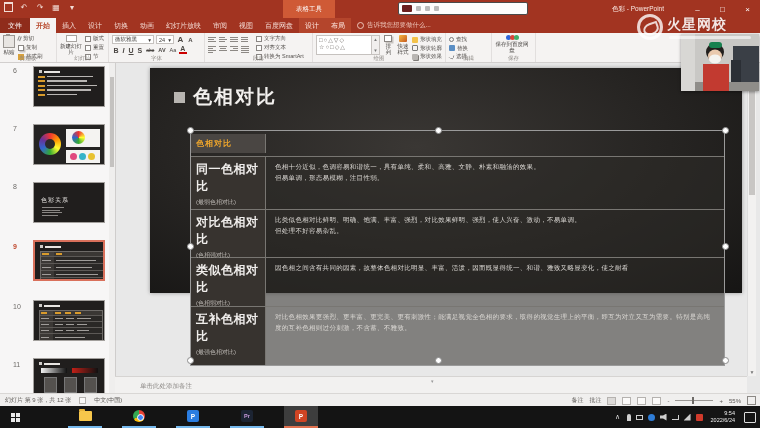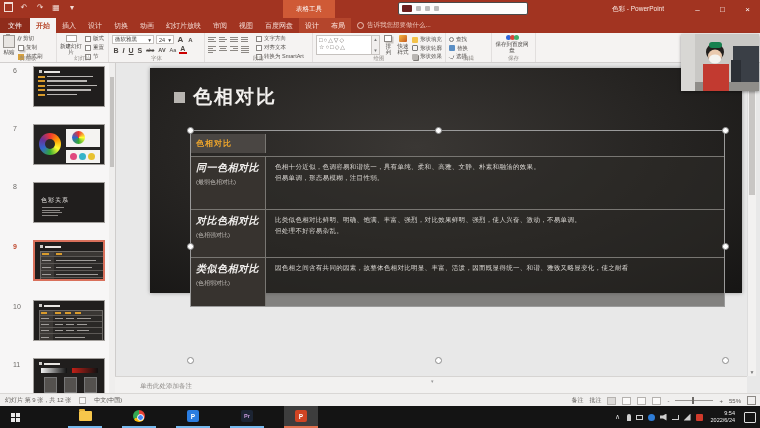--- a/index.html
+++ b/index.html
@@ -94,21 +94,21 @@
   .tbl{position:absolute;left:40px;top:62px;width:535px;border:1px solid #9a9a9a;box-sizing:border-box;}
   .trw{display:flex;border-top:1px solid #787672;}
   .trw:first-child{border-top:none;}
   .c1{width:75px;box-sizing:border-box;border-right:1px solid #787672;padding:4px 5px;}
   .c2{flex:1;box-sizing:border-box;padding:4px 9px;}
   .hrow .c1{background:#4a4643;}
   .hrow .c2{background:#413d3a;}
   .hrow .ht{font-size:8px;font-weight:bold;color:#efa62c;letter-spacing:1px;}
   .brow .c1{background:#37332f;}
   .brow .c2{background:rgba(46,43,40,.55);}
-  .rname{font-size:10px;font-weight:bold;color:#f0eeec;letter-spacing:.5px;font-style:italic;}
+  .rname{font-size:12px;font-weight:bold;color:#f0eeec;letter-spacing:.5px;}
   .rsub{font-size:6px;color:#bdb9b5;margin-top:3px;}
   .rdesc{font-size:6.5px;color:#dad7d3;line-height:1.75;letter-spacing:.3px;}
   .handle{position:absolute;width:5px;height:5px;background:#fff;border:1px solid #8c8c8c;border-radius:50%;z-index:3;}
 
   
   .notes{position:absolute;left:115px;top:376px;width:632px;height:17px;background:#f2f1f0;border-top:1px solid #d6d4d2;z-index:5;}
   .notes .ph{position:absolute;left:25px;top:5px;font-size:6.5px;color:#8d8a87;}
   .notes .grip{position:absolute;left:50%;top:1px;font-size:5px;color:#999;}
 
   
@@ -398,20 +398,25 @@
           <span class="csw" style="border-radius:50%;background:#3fae6b;width:5px;height:5px"></span>
         </span>
         <span>保存到百度网盘</span>
       </div>
       <div class="glabel">保存</div>
     </div>
 
     <div style="flex:1"></div>
   </div>
 
+  <div class="watermark">
+    <span class="wm-circle"></span>
+    <span class="wm-text">火星网校</span>
+    <span class="wm-sub"></span>
+  </div>
 
   <div class="webcam">
     <svg width="78" height="57" viewBox="0 0 78 57">
       <rect x="0" y="0" width="78" height="57" fill="#c9c8c5"></rect>
       <rect x="0" y="0" width="14" height="57" fill="#d8d7d4"></rect>
       <rect x="52" y="12" width="26" height="45" fill="#3a3f46"></rect>
       <rect x="50" y="26" width="10" height="31" fill="#2b2f35"></rect>
       <rect x="14" y="48" width="64" height="9" fill="#8f8d89"></rect>
       <rect x="22" y="30" width="26" height="27" fill="#c23a30"></rect>
       <circle cx="34" cy="18" r="9" fill="#23201e"></circle>
@@ -633,20 +638,29 @@
         <div class="trw brow" style="height:48px">
           <div class="c1">
             <div class="rname">类似色相对比</div>
             <div class="rsub">(色相弱对比)</div>
           </div>
           <div class="c2">
             <div class="rdesc">因色相之间含有共同的因素，故整体色相对比明显、丰富、活泼，因而既显得统一、和谐、雅致又略显变化，使之耐看</div>
           </div>
         </div>
 
+        <div class="trw brow" style="height:58px">
+          <div class="c1">
+            <div class="rname">互补色相对比</div>
+            <div class="rsub">(最强色相对比)</div>
+          </div>
+          <div class="c2">
+            <div class="rdesc">对比色相效果更强烈、更丰富、更完美、更有刺激性；能满足视觉全色相的要求，取得的视觉生理上的平衡，即互为对立又互为需要。特别是高纯度的互补色相则过分刺激，不含蓄、不雅致。</div>
+          </div>
+        </div>
       </div>
 
       <span class="handle" style="left:37px;top:59px"></span>
       <span class="handle" style="left:285px;top:59px"></span>
       <span class="handle" style="left:572px;top:59px"></span>
       <span class="handle" style="left:37px;top:175px"></span>
       <span class="handle" style="left:572px;top:175px"></span>
       <span class="handle" style="left:37px;top:289px"></span>
       <span class="handle" style="left:285px;top:289px"></span>
       <span class="handle" style="left:572px;top:289px"></span>

